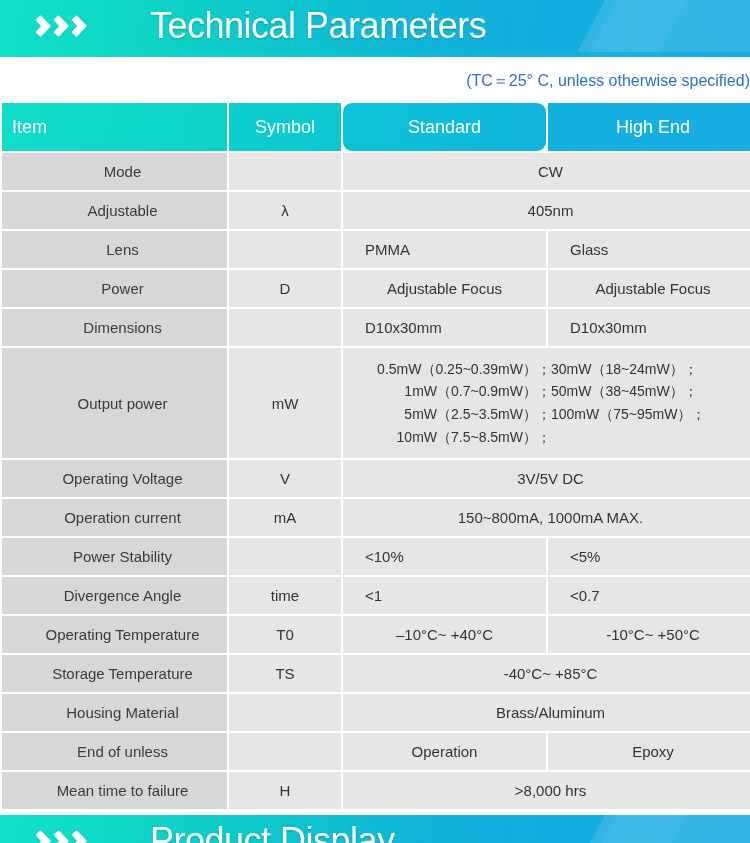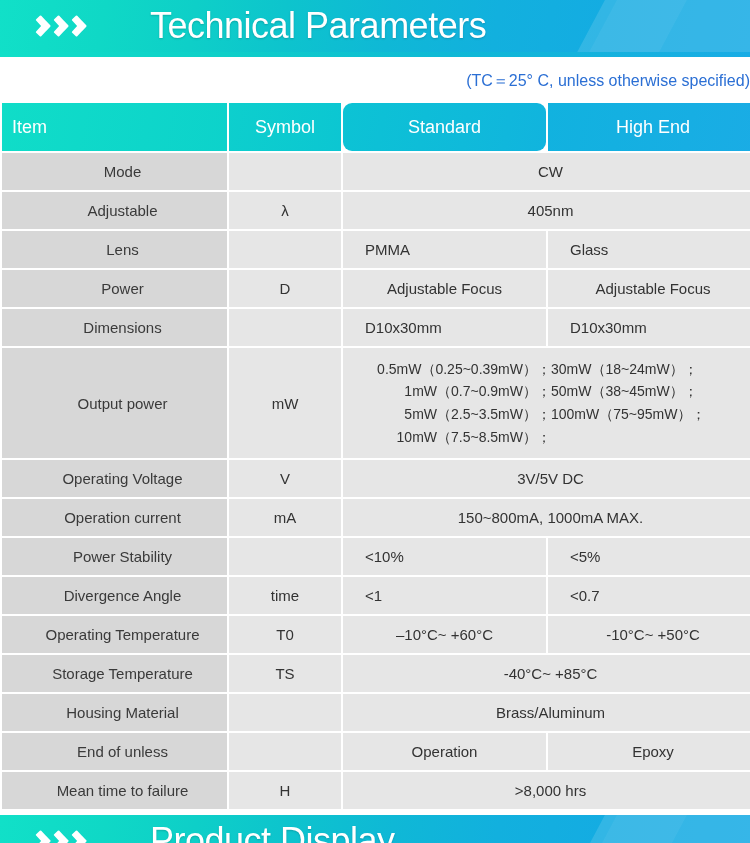--- a/index.html
+++ b/index.html
@@ -245,21 +245,21 @@
       </tr>
       <tr class="row-h">
         <td class="c-item">Divergence Angle</td>
         <td class="c-symbol">time</td>
         <td class="c-left">&lt;1</td>
         <td class="c-left">&lt;0.7</td>
       </tr>
       <tr class="row-h">
         <td class="c-item">Operating Temperature</td>
         <td class="c-symbol">T0</td>
-        <td class="c-center">–10°C~ +60°C</td>
+        <td class="c-center">–10°C~ +40°C</td>
         <td class="c-center">-10°C~ +50°C</td>
       </tr>
       <tr class="row-h">
         <td class="c-item">Storage Temperature</td>
         <td class="c-symbol">TS</td>
         <td class="c-center" colspan="2">-40°C~ +85°C</td>
       </tr>
       <tr class="row-h">
         <td class="c-item">Housing Material</td>
         <td class="c-symbol"></td>

